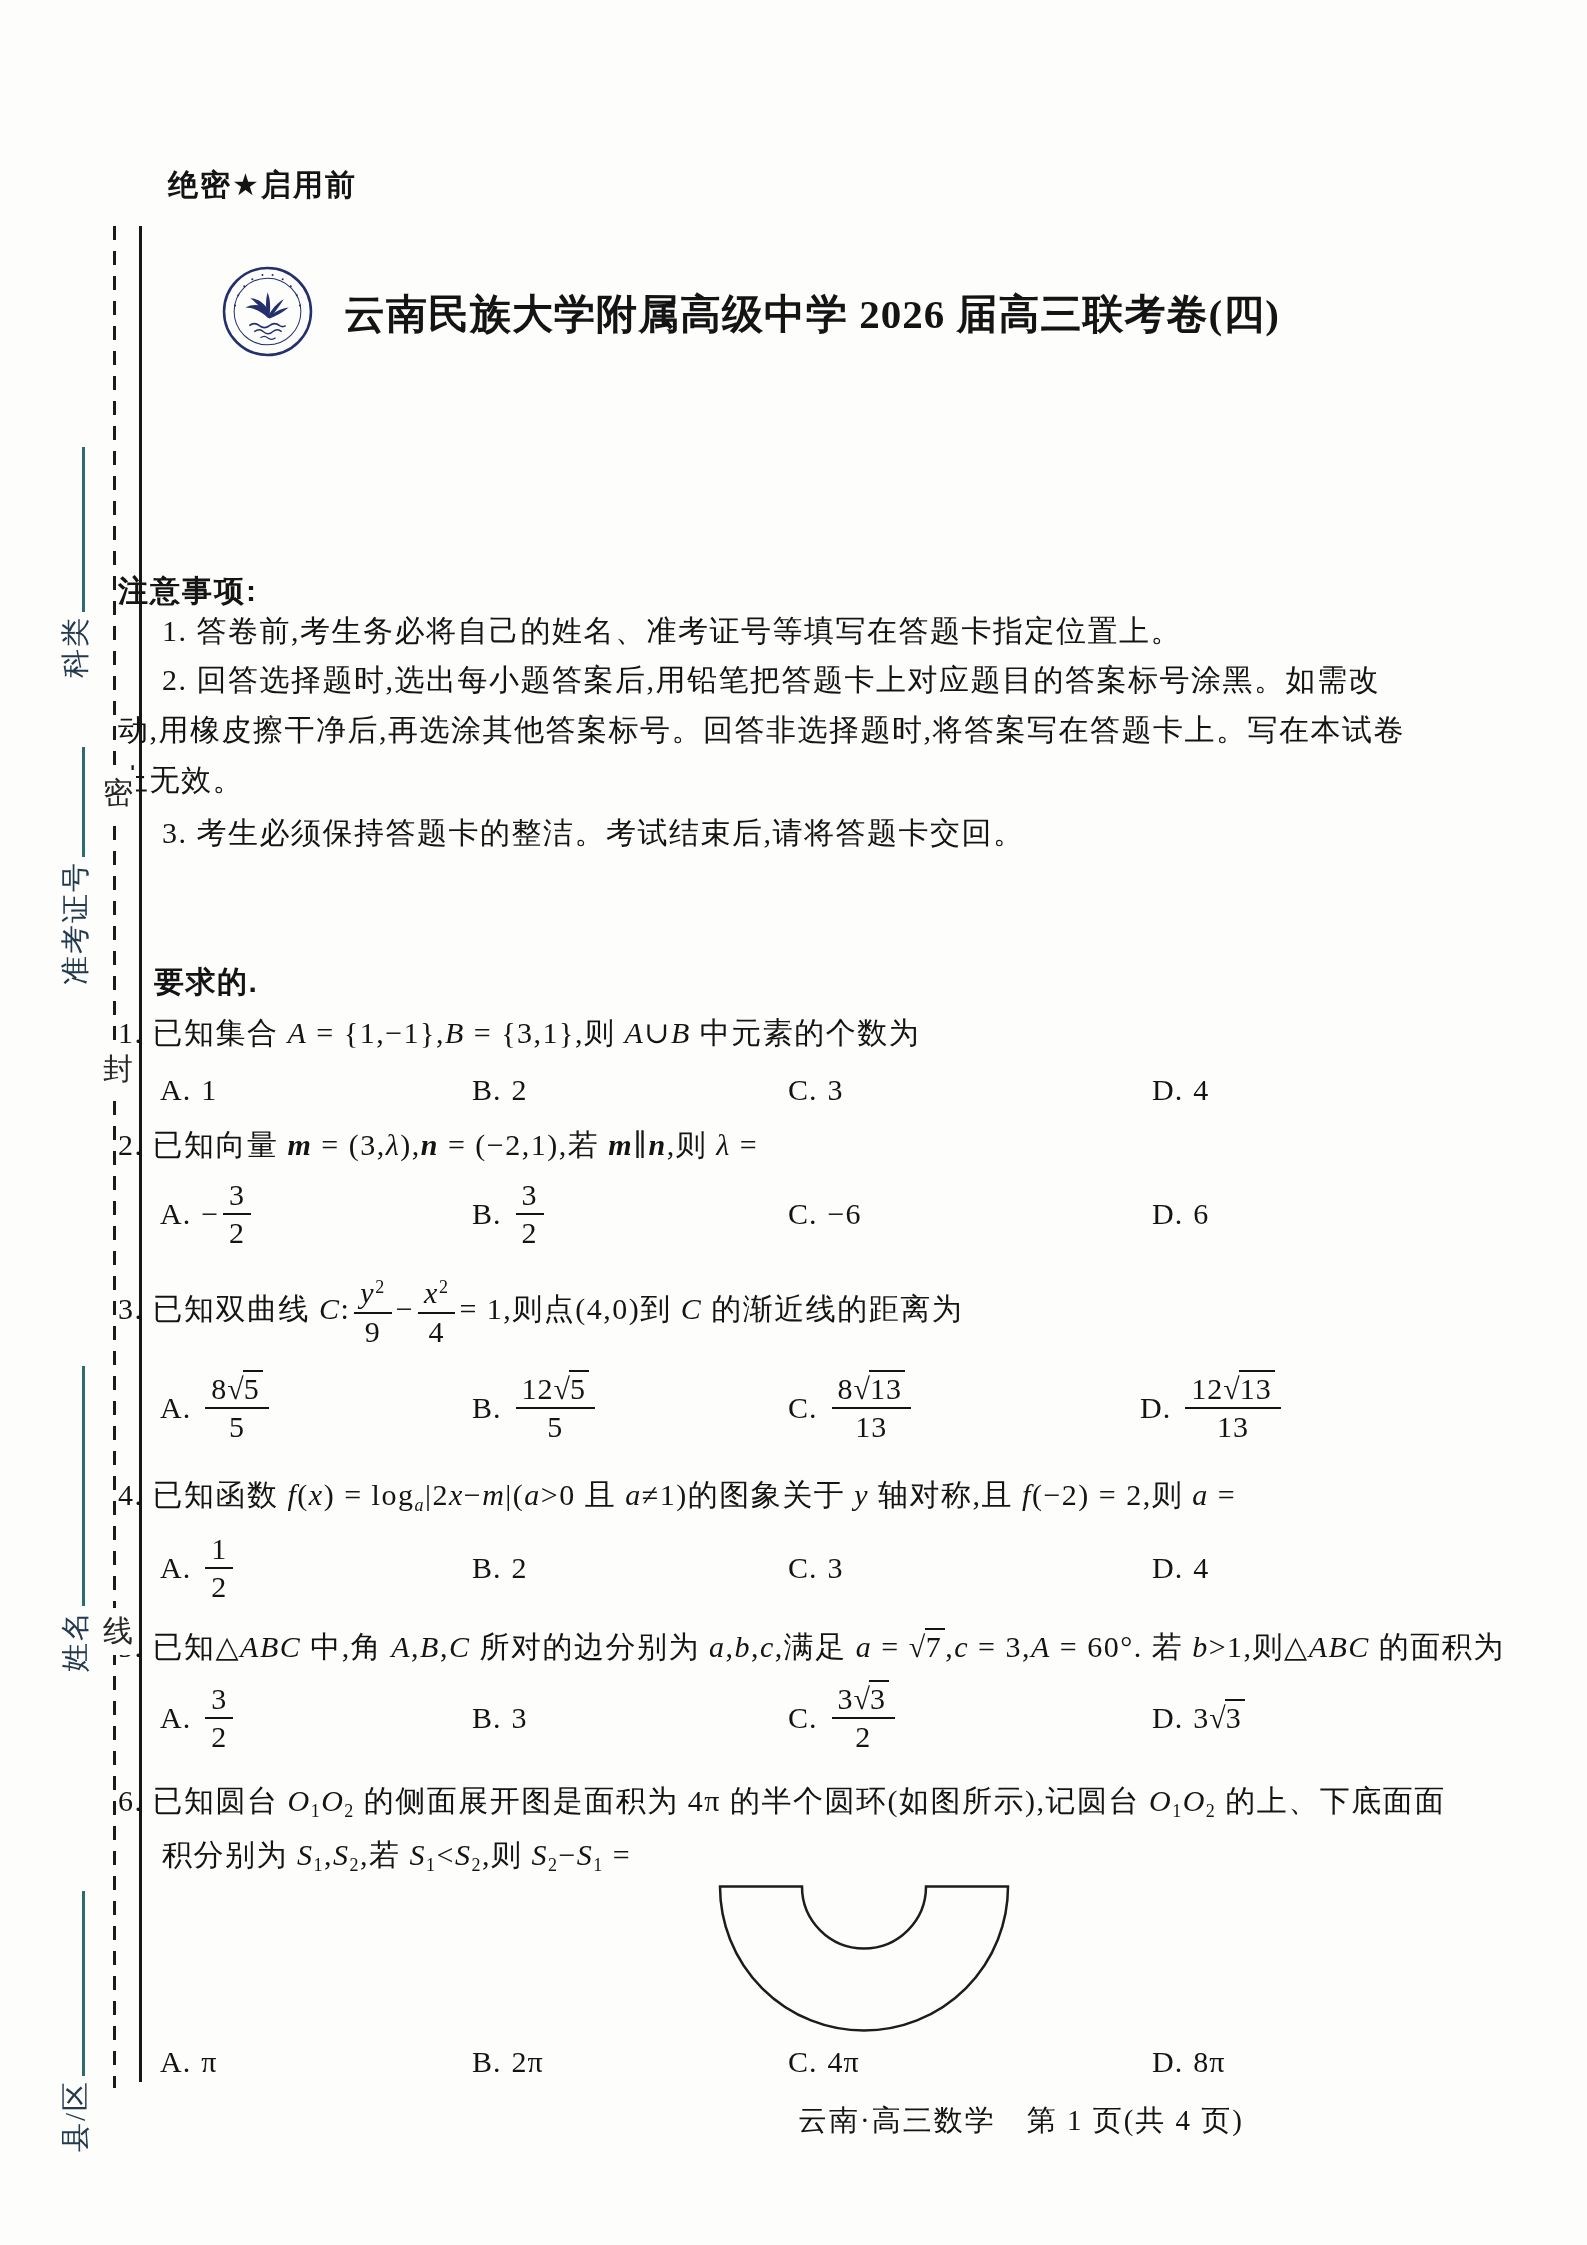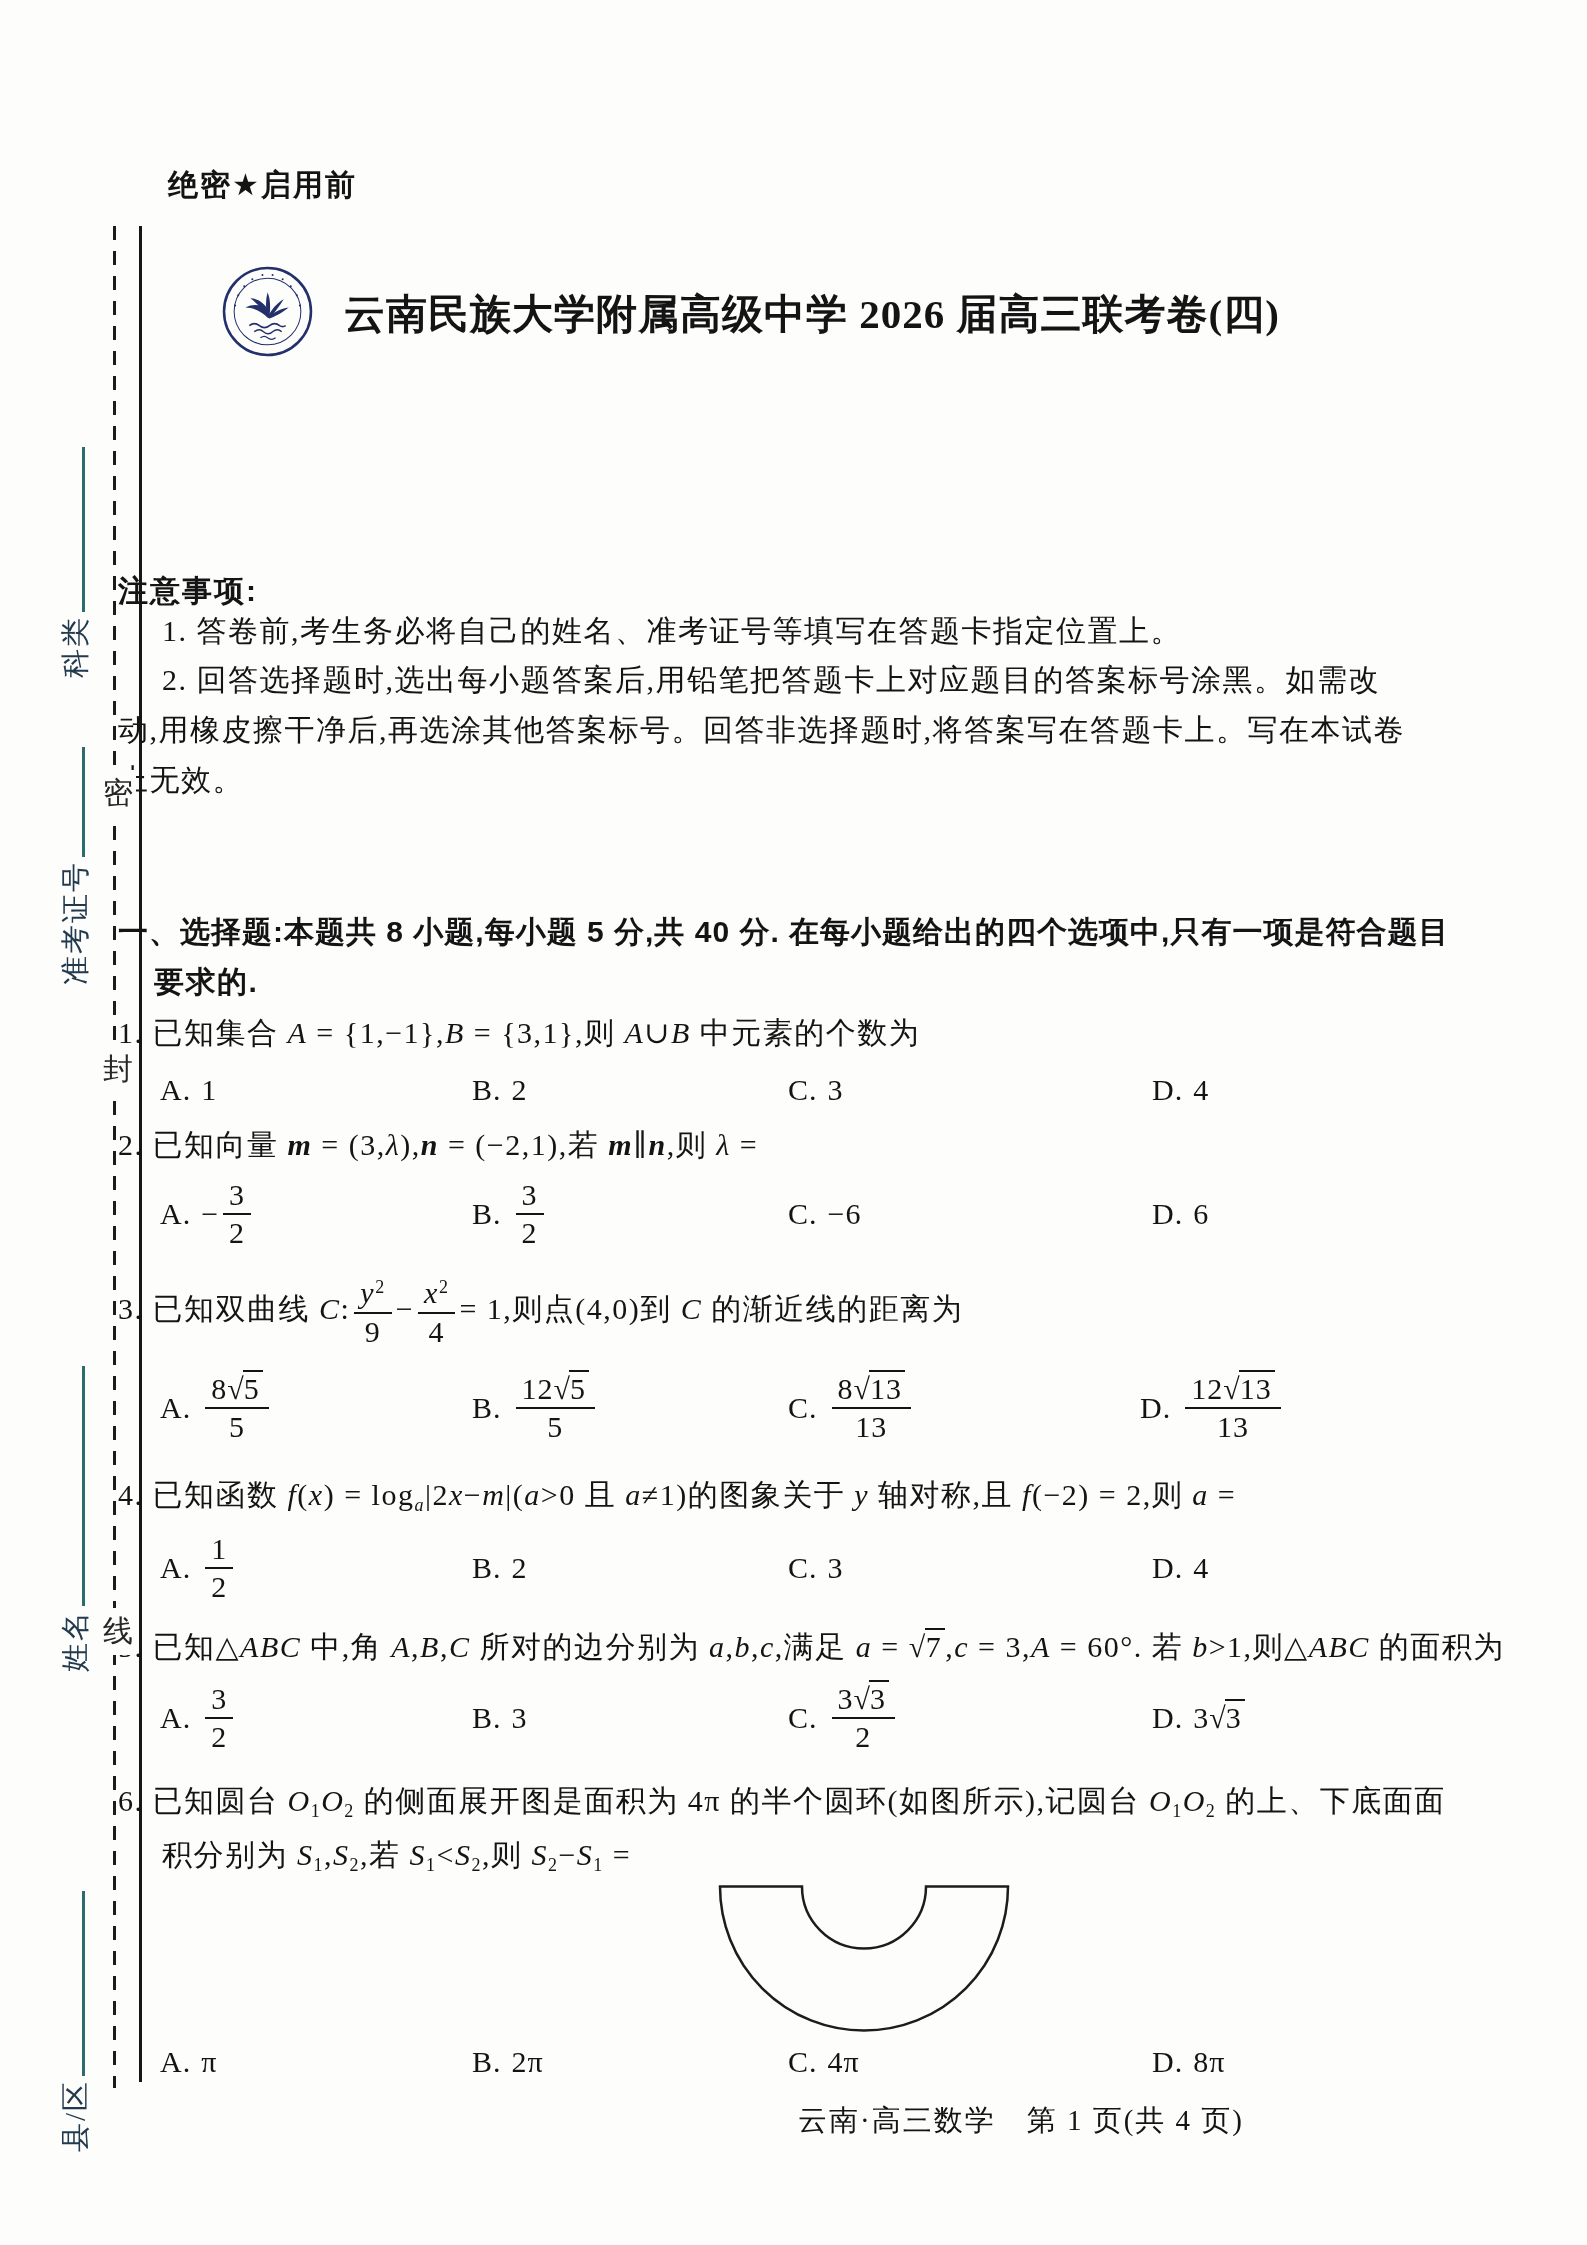--- a/index.html
+++ b/index.html
@@ -103,22 +103,22 @@
     </g>
   </svg>
 
   <div class="abs school-title">云南民族大学附属高级中学 2026 届高三联考卷(四)</div>
 
   <div class="abs notes-heading hei">注意事项:</div>
   <div class="line" style="left:162px;top:612px;">1. 答卷前,考生务必将自己的姓名、准考证号等填写在答题卡指定位置上。</div>
   <div class="line" style="left:162px;top:661px;">2. 回答选择题时,选出每小题答案后,用铅笔把答题卡上对应题目的答案标号涂黑。如需改</div>
   <div class="line" style="left:118px;top:711px;">动,用橡皮擦干净后,再选涂其他答案标号。回答非选择题时,将答案写在答题卡上。写在本试卷</div>
   <div class="line" style="left:118px;top:761px;">上无效。</div>
-
-  <div class="line hei" style="left:118px;top:913px;letter-spacing:1px;">一、选择题:本题共 8 小题,每小题 5 分,共 40 分. 在每小题给出的四个选项中,只有一项是符合题目</div>
+  <div class="line" style="left:162px;top:814px;">3. 考生必须保持答题卡的整洁。考试结束后,请将答题卡交回。</div>
+
   <div class="line hei" style="left:154px;top:963px;text-align:center;">要求的.</div>
 
   <div class="line" style="left:118px;top:1014px;"><span class="seg-t">1. 已知集合 </span><span class="seg-i">A</span><span class="seg-t"> = {1,−1},</span><span class="seg-i">B</span><span class="seg-t"> = {3,1},则 </span><span class="seg-i">A</span><span class="seg-t">∪</span><span class="seg-i">B</span><span class="seg-t"> 中元素的个数为</span></div>
   <div class="optrow plain" style="top:1070px;">
     <div class="optcell" style="left:160px;">
         <span class="opt-label">A.</span>
         <span class="opt-body">
           <span class="seg-t">1</span>
         </span>
       </div>

